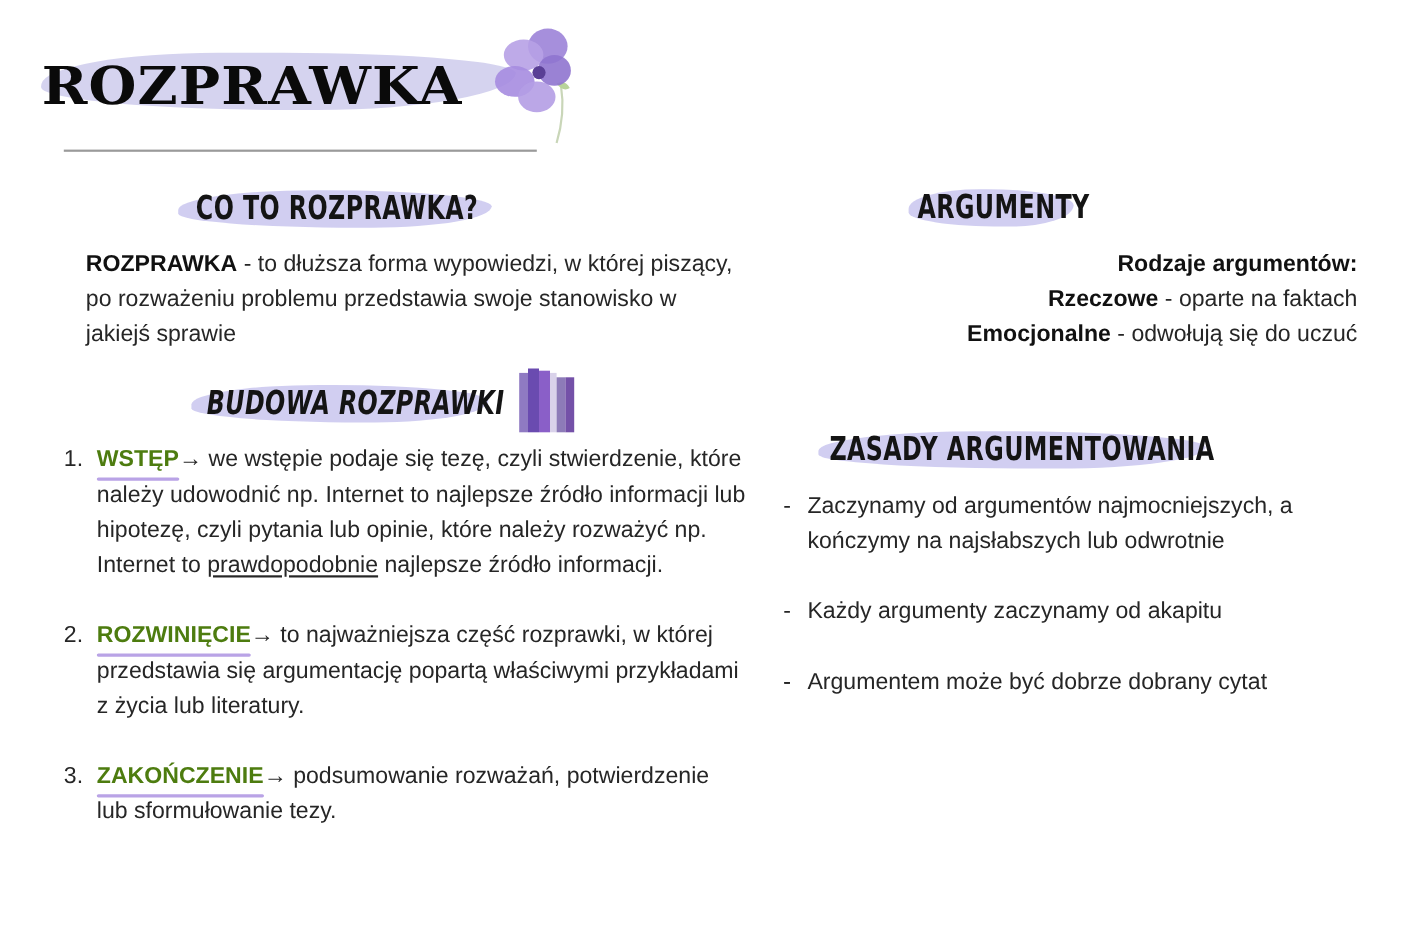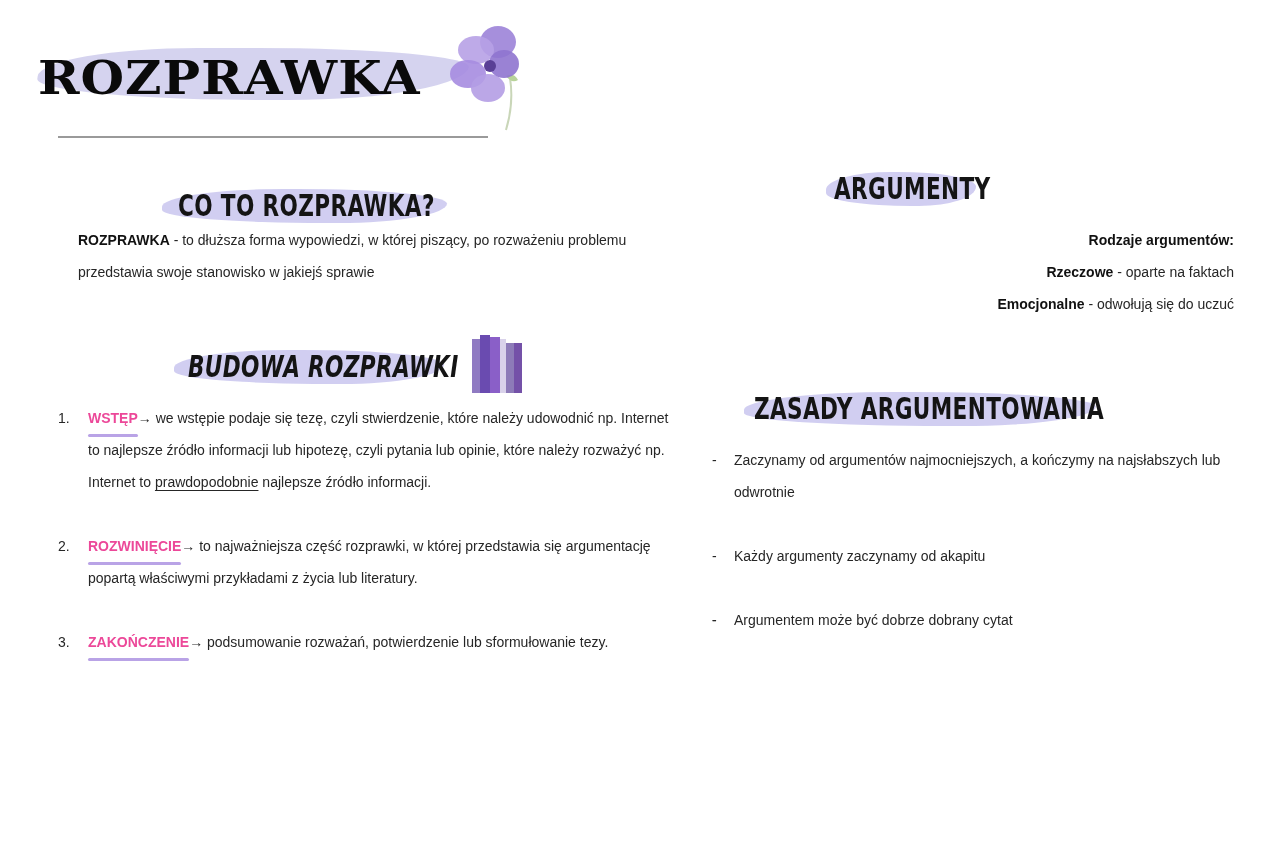--- a/index.html
+++ b/index.html
@@ -35,27 +35,27 @@
       background: #c9c6ee; opacity: .85;
       border-radius: 45% 55% 40% 60% / 55% 45% 60% 40%;
     }
     .sec-text {
       position: absolute; top: 3px; white-space: nowrap;
       font-family: "DejaVu Sans", "Liberation Sans", sans-serif; font-weight: bold;
       font-size: 30px; color: #141414; transform-origin: left center; transform: scaleX(0.72);
       letter-spacing: 0.5px;
     }
 
-    .body-text { font-size: 14px; line-height: 32px; color: #262626; }
+    .body-text { font-size: 21px; line-height: 32px; color: #262626; }
     .b { font-weight: bold; color: #111; }
 
     ol.build { margin: 0; padding: 0; list-style: none; }
     ol.build li { position: relative; padding-left: 30px; }
     ol.build .num { position: absolute; left: 0; top: 0; }
-    .kw { font-weight: bold; color: #ec4899; position: relative; display: inline-block; }
+    .kw { font-weight: bold; color: #4d7c0f; position: relative; display: inline-block; }
     .kw::after {
       content: ""; position: absolute; left: 0; right: 0; bottom: -3px; height: 3px;
       background: #b9a3e6; border-radius: 2px;
     }
     .u { font-weight: normal; text-decoration: underline; text-underline-offset: 3px; }
 
     ul.rules { margin: 0; padding: 0; list-style: none; }
     ul.rules li { position: relative; padding-left: 22px; }
     ul.rules li .dash { position: absolute; left: 0; top: 0; }
   </style>
@@ -74,21 +74,21 @@
     <path d="M66 58 q8 -4 12 4 q-6 4 -12 -4z" fill="#b8d39a"></path>
     <ellipse cx="58" cy="24" rx="18" ry="16" fill="#9c83d8" opacity=".9"></ellipse>
     <ellipse cx="36" cy="32" rx="18" ry="14" fill="#b7a1e6" opacity=".9"></ellipse>
     <ellipse cx="28" cy="56" rx="18" ry="14" fill="#a68ce0" opacity=".9"></ellipse>
     <ellipse cx="48" cy="70" rx="17" ry="14" fill="#b49de4" opacity=".9"></ellipse>
     <ellipse cx="64" cy="46" rx="15" ry="14" fill="#8f74cf" opacity=".9"></ellipse>
     <circle cx="50" cy="48" r="6" fill="#5a3f96"></circle>
   </svg>
 </div>
 
-<div class="abs sec-head" style="left:160px; top:185px; width:300px;">
+<div class="abs sec-head" style="left:160px; top:169px; width:300px;">
   <div class="sec-swash" style="left:2px; width:285px;"></div>
   <div class="sec-text" style="left:18px;">CO TO ROZPRAWKA?</div>
 </div>
 <div class="abs body-text" style="left:78px; top:224px; width:600px;">
   <span class="b">ROZPRAWKA</span><span> - to dłuższa forma wypowiedzi, w której piszący, po rozważeniu problemu przedstawia swoje stanowisko w jakiejś sprawie</span>
 </div>
 
 <div class="abs sec-head" style="left:170px; top:346px; width:300px;font-style:italic;">
   <div class="sec-swash" style="left:4px; width:270px;"></div>
   <div class="sec-text" style="left:18px;">BUDOWA ROZPRAWKI</div>

